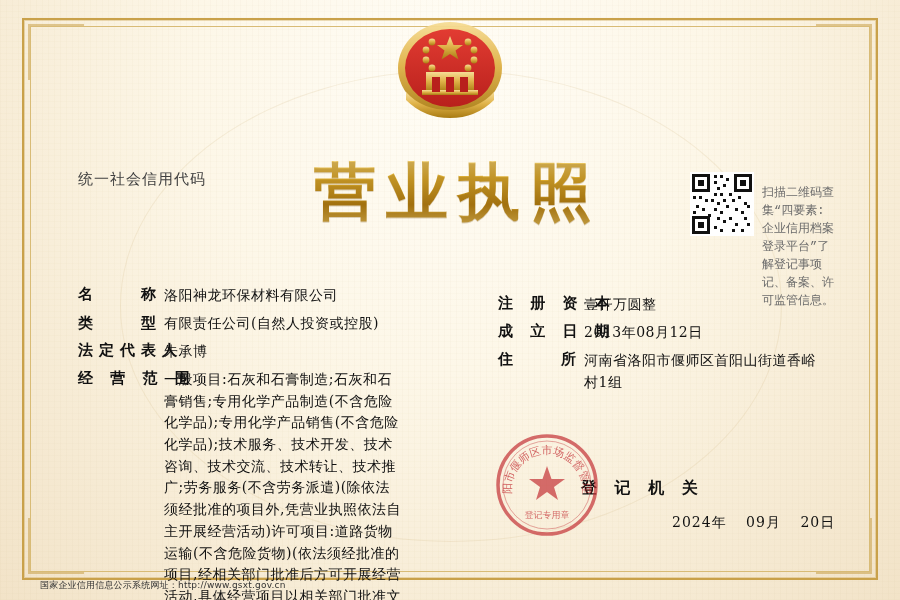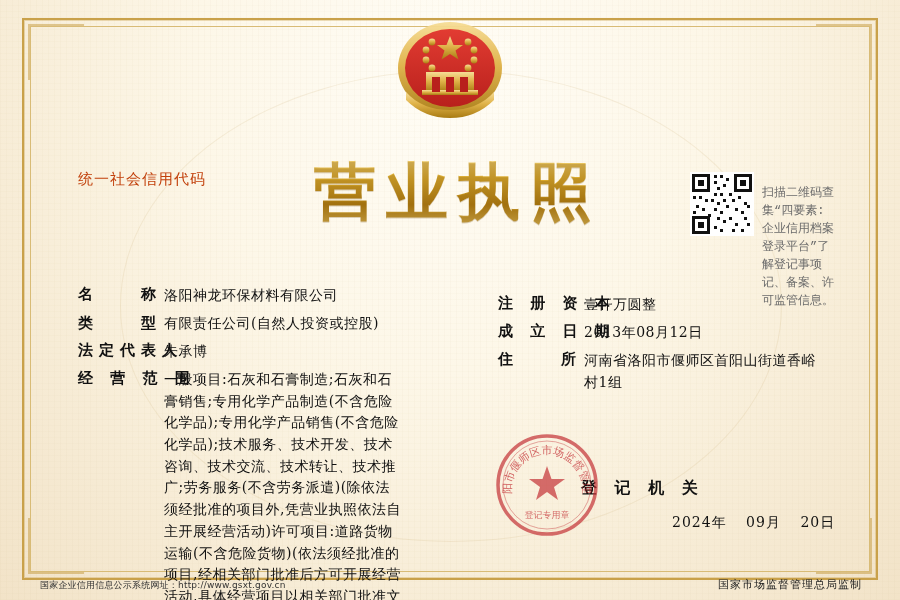--- a/index.html
+++ b/index.html
@@ -83,21 +83,21 @@
     -webkit-text-fill-color: transparent;
     text-shadow: 0 1px 0 rgba(120,80,10,0.25);
     white-space: nowrap;
   }
 
   
   .credit {
     position: absolute;
     left: 78px;
     top: 170px;
-    color: #c2410c;
+    color: #404040;
   }
   .credit-label {
     font-size: 15px;
     letter-spacing: 1px;
     font-family: "DejaVu Sans", sans-serif;
   }
   .credit-value {
     margin-top: 6px;
     font-size: 15px;
     letter-spacing: 0.6px;
@@ -380,14 +380,13 @@
       <polygon points="53,34 57.5,47 71,47 60,55 64,68 53,60 42,68 46,55 35,47 48.5,47" fill="#c1272d" opacity="0.85"></polygon>
       <path id="sealArc" d="M 17 58 A 36 36 0 0 1 89 58" fill="none"></path>
       <text font-family="DejaVu Serif, serif" font-size="11" fill="#c1272d" opacity="0.9">
         <textPath href="#sealArc" startOffset="50%" text-anchor="middle">洛阳市偃师区市场监督管理局</textPath>
       </text>
       <text x="53" y="86" font-family="DejaVu Serif, serif" font-size="9" fill="#c1272d" opacity="0.85" text-anchor="middle">登记专用章</text>
     </svg>
   </div>
 
   <div class="footer-left">国家企业信用信息公示系统网址：http://www.gsxt.gov.cn</div>
-  <div class="footer-right">国家市场监督管理总局监制</div>
 </div>
 
 </body></html>

